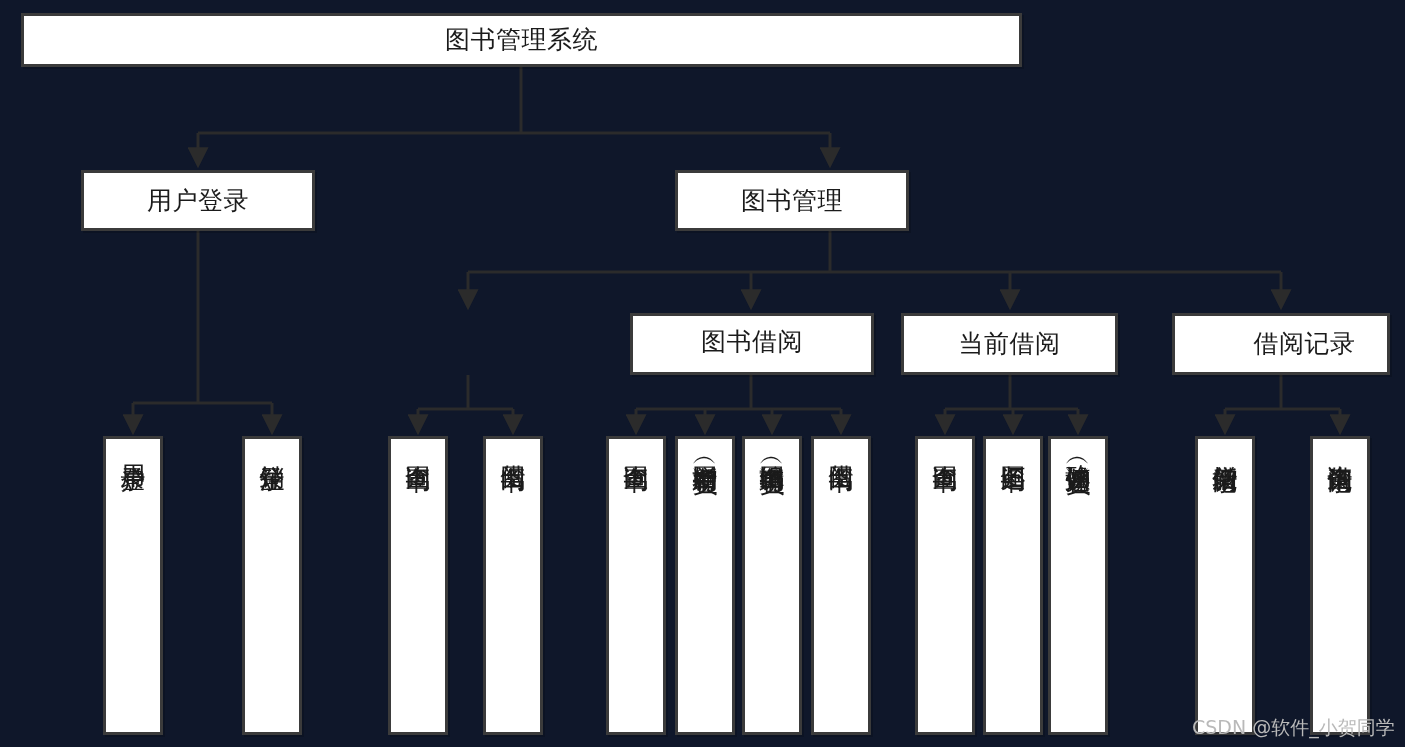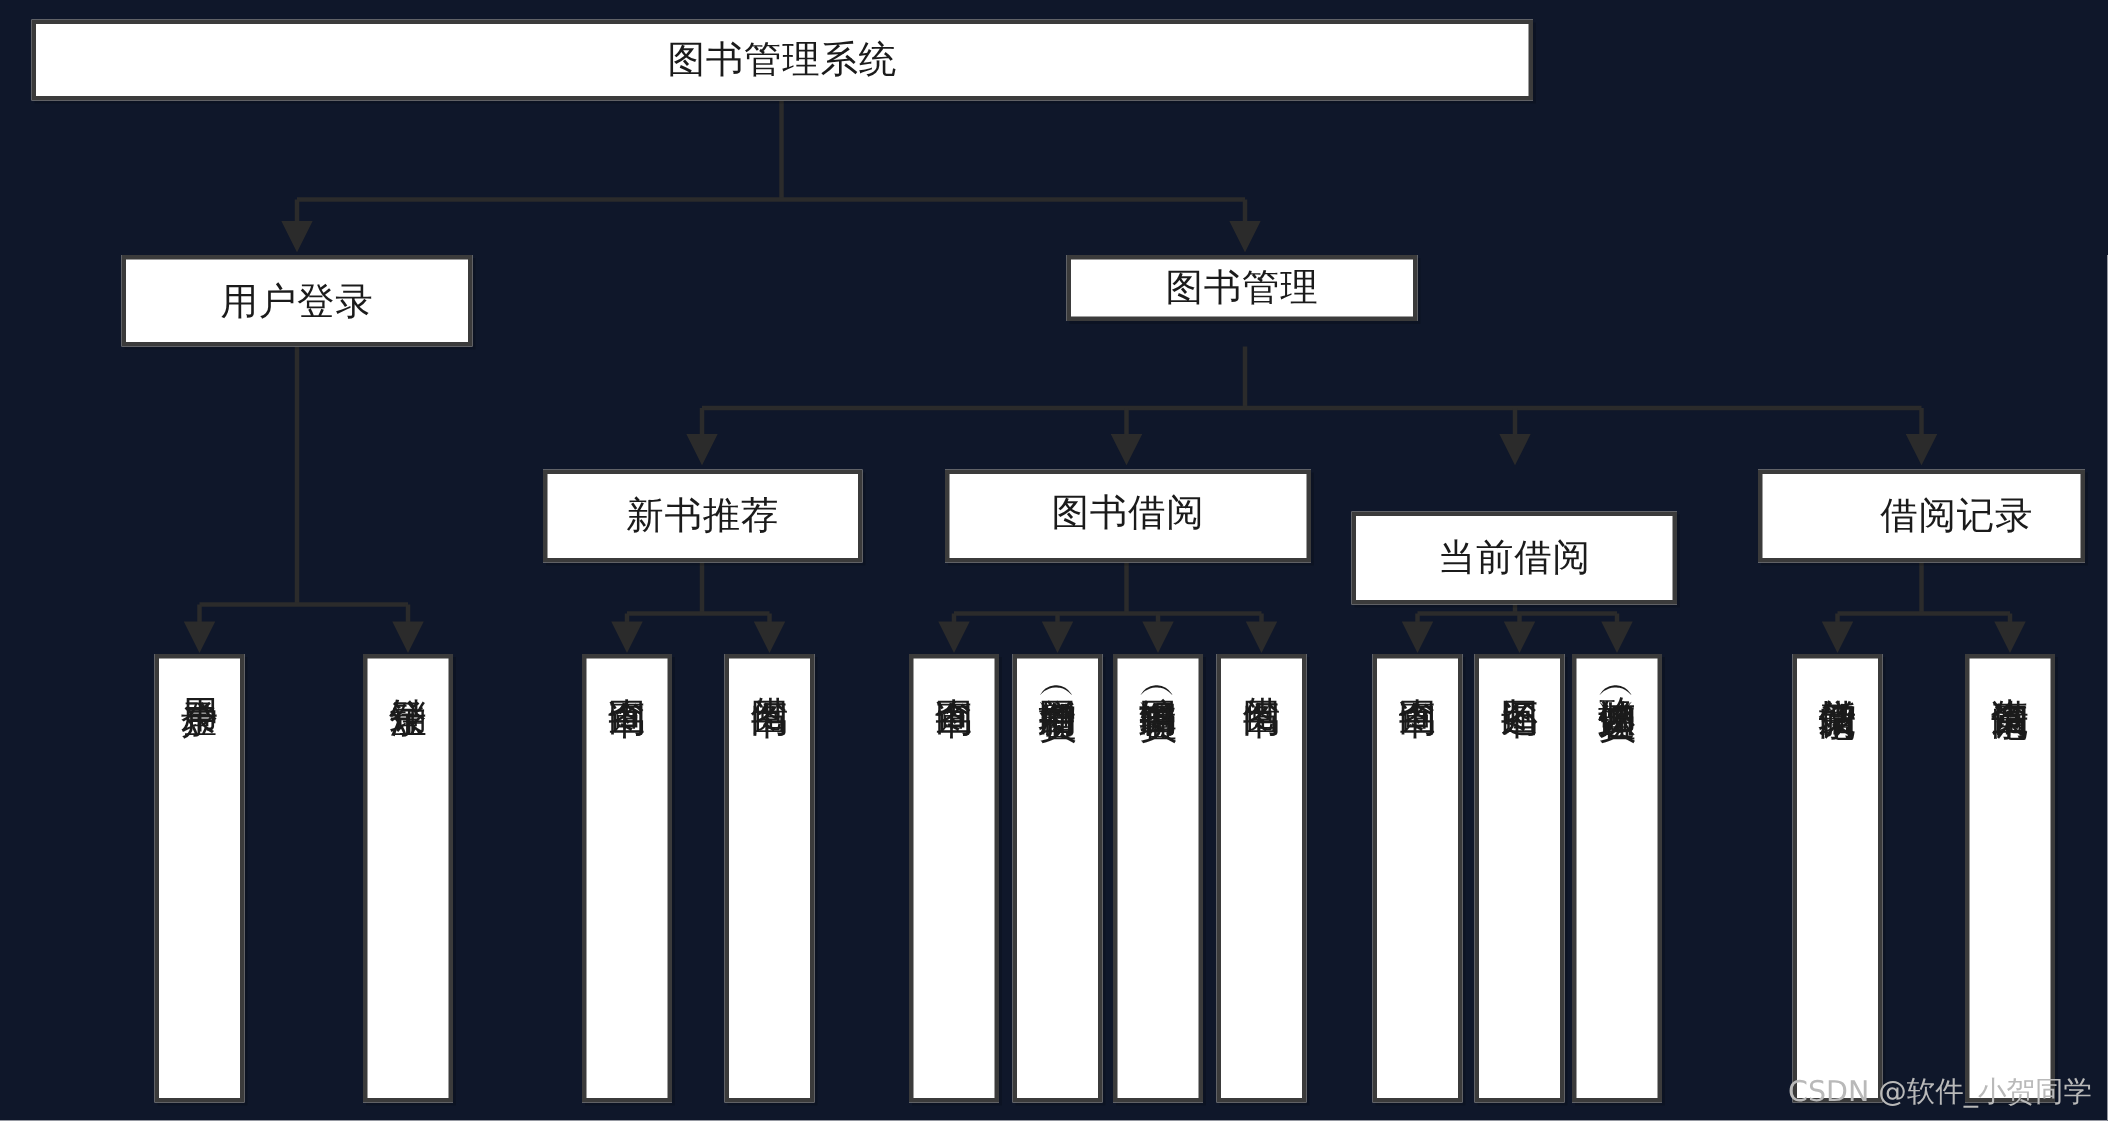--- a/index.html
+++ b/index.html
@@ -119,31 +119,28 @@
     </g>
   </svg>
 
   <div class="node" style="left:21px; top:13px; width:1001px; height:54px;">
     <span class="label">图书管理系统</span>
   </div>
 
   <div class="node" style="left:81px; top:170px; width:234px; height:61px;">
     <span class="label">用户登录</span>
   </div>
-  <div class="node" style="left:711px; top:170px; width:234px; height:44px;">
+  <div class="node" style="left:675px; top:170px; width:234px; height:61px;">
     <span class="label">图书管理</span>
   </div>
 
-  <div class="node" style="left:362px; top:313px; width:213px; height:62px;">
-    <span class="label">新书推荐</span>
-  </div>
   <div class="node" style="left:630px; top:313px; width:244px; height:62px;font-family:Liberation Mono, monospace;">
     <span class="label">图书借阅</span>
   </div>
-  <div class="node" style="left:901px; top:313px; width:217px; height:62px;margin-top:28px;">
+  <div class="node" style="left:901px; top:313px; width:217px; height:62px;">
     <span class="label">当前借阅</span>
   </div>
   <div class="node" style="left:1172px; top:313px; width:218px; height:62px;padding-left:47px;">
     <span class="label">借阅记录</span>
   </div>
 
   <div class="node vert" style="left:103px; top:436px; width:60px; height:299px;">
     <span class="label">用户登录</span>
   </div>
   <div class="node vert" style="left:242px; top:436px; width:60px; height:299px;">

